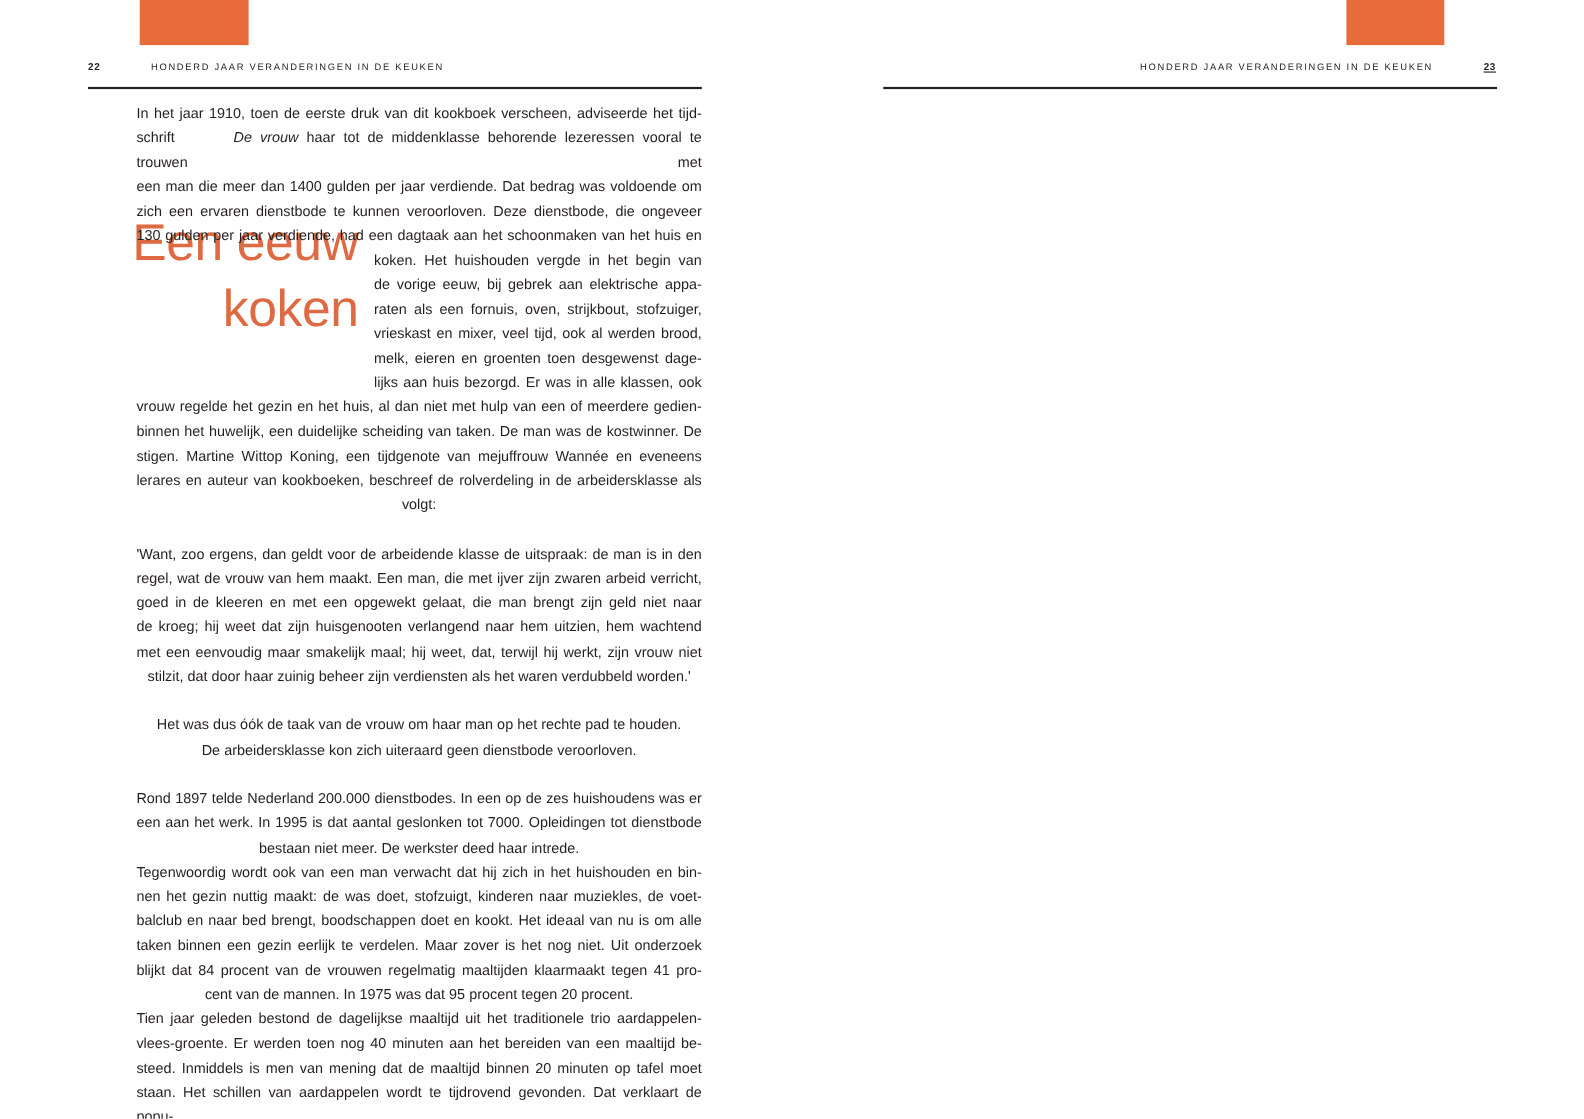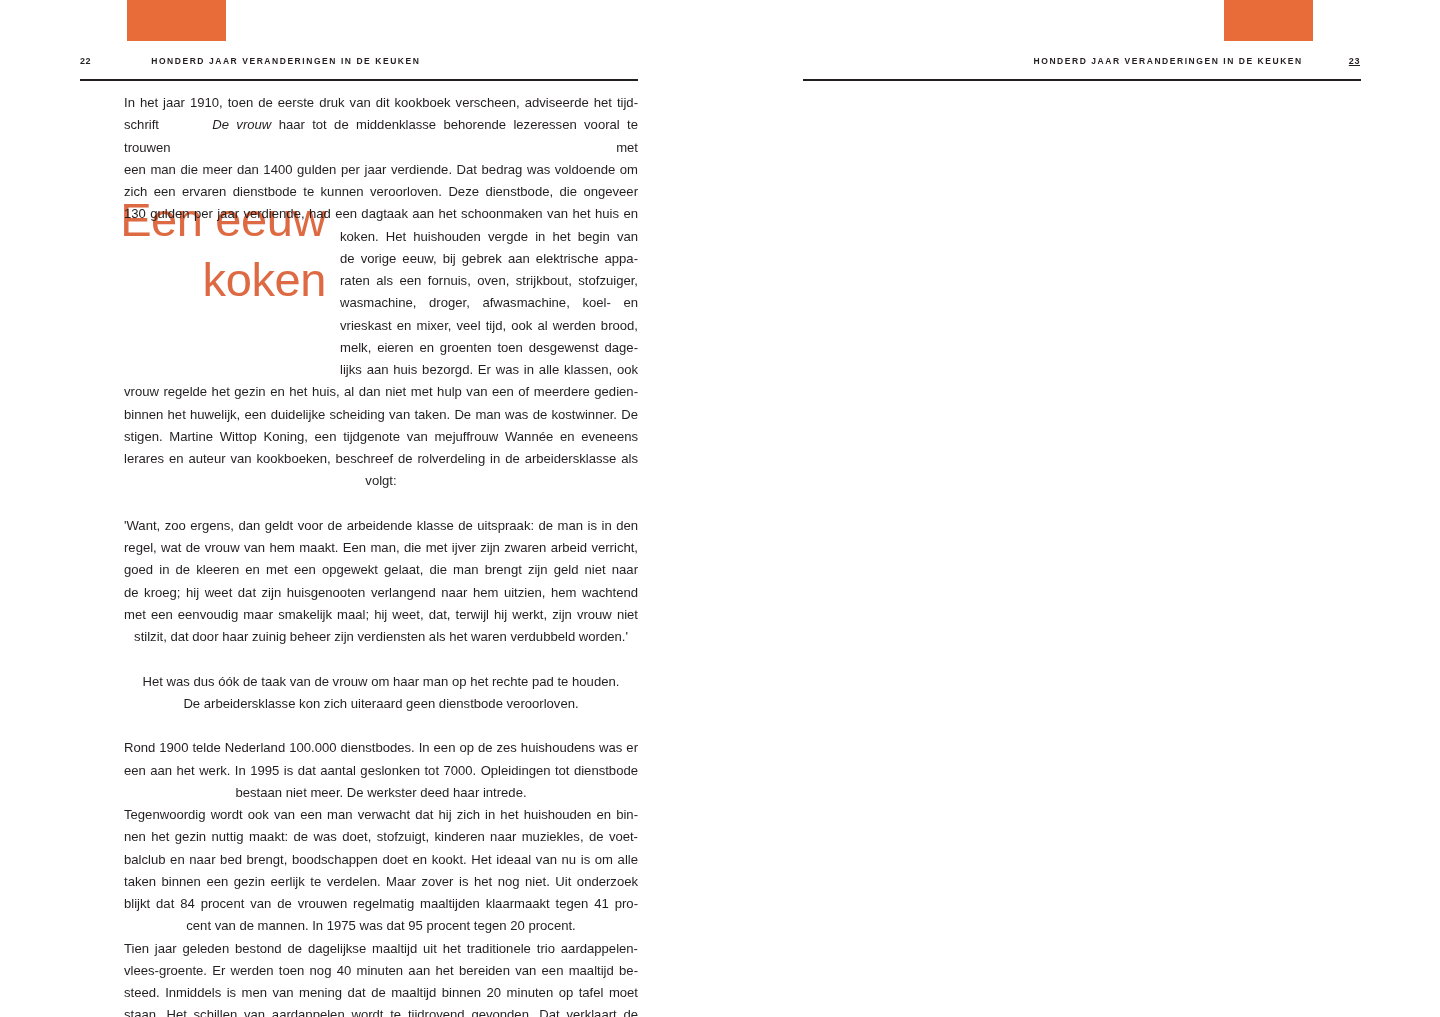--- a/index.html
+++ b/index.html
@@ -56,22 +56,21 @@
   .recto .running-head { left: 80px; width: 560px; justify-content: flex-end; }
 
   .folio {
     font-size: 9px;
     letter-spacing: 0.6px;
     font-weight: 700;
   }
   .rh-title {
     font-size: 8.5px;
     letter-spacing: 1.55px;
-    font-weight: 700;
-    margin-left: 14px;
+    font-weight: 400;
   }
   .verso .folio   { margin-right: 46px; }
   .recto .folio   { margin-left: 46px; text-decoration: underline; }
 
   
   .head-rule {
     position: absolute;
     top: 79px;
     height: 2.2px;
     background: #231f20;
@@ -149,21 +148,20 @@
         <span class="lnj">schrift <em>De vrouw</em> haar tot de middenklasse behorende lezeressen vooral te trouwen met</span>
         <span class="lnj">een man die meer dan 1400 gulden per jaar verdiende. Dat bedrag was voldoende om</span>
         <span class="lnj">zich een ervaren dienstbode te kunnen veroorloven. Deze dienstbode, die ongeveer</span>
         <span class="lnj">130 gulden per jaar verdiende, had een dagtaak aan het schoonmaken van het huis en</span>
       </div>
 
       <div class="para" style="margin-left:216px;width:298px;">
         <span class="lnj">koken. Het huishouden vergde in het begin van</span>
         <span class="lnj">de vorige eeuw, bij gebrek aan elektrische appa-</span>
         <span class="lnj">raten als een fornuis, oven, strijkbout, stofzuiger,</span>
-        <span class="lnj">wasmachine, droger, afwasmachine, koel- en</span>
         <span class="lnj">vrieskast en mixer, veel tijd, ook al werden brood,</span>
         <span class="lnj">melk, eieren en groenten toen desgewenst dage-</span>
         <span class="lnj">lijks aan huis bezorgd. Er was in alle klassen, ook</span>
       </div>
 
       <div class="para">
         <span class="lnj">vrouw regelde het gezin en het huis, al dan niet met hulp van een of meerdere gedien-</span>
         <span class="lnj">binnen het huwelijk, een duidelijke scheiding van taken. De man was de kostwinner. De</span>
         <span class="lnj">stigen. Martine Wittop Koning, een tijdgenote van mejuffrouw Wannée en eveneens</span>
         <span class="lnj">lerares en auteur van kookboeken, beschreef de rolverdeling in de arbeidersklasse als</span>
@@ -184,21 +182,21 @@
       <div class="gap"></div>
 
       <div class="para">
         <span class="lnl">Het was dus óók de taak van de vrouw om haar man op het rechte pad te houden.</span>
         <span class="lnl">De arbeidersklasse kon zich uiteraard geen dienstbode veroorloven.</span>
       </div>
 
       <div class="gap"></div>
 
       <div class="para">
-        <span class="lnj">Rond 1900 telde Nederland 100.000 dienstbodes. In een op de zes huishoudens was er</span>
+        <span class="lnj">Rond 1897 telde Nederland 200.000 dienstbodes. In een op de zes huishoudens was er</span>
         <span class="lnj">een aan het werk. In 1995 is dat aantal geslonken tot 7000. Opleidingen tot dienstbode</span>
         <span class="lnl">bestaan niet meer. De werkster deed haar intrede.</span>
         <span class="lnj">Tegenwoordig wordt ook van een man verwacht dat hij zich in het huishouden en bin-</span>
         <span class="lnj">nen het gezin nuttig maakt: de was doet, stofzuigt, kinderen naar muziekles, de voet-</span>
         <span class="lnj">balclub en naar bed brengt, boodschappen doet en kookt. Het ideaal van nu is om alle</span>
         <span class="lnj">taken binnen een gezin eerlijk te verdelen. Maar zover is het nog niet. Uit onderzoek</span>
         <span class="lnj">blijkt dat 84 procent van de vrouwen regelmatig maaltijden klaarmaakt tegen 41 pro-</span>
         <span class="lnl">cent van de mannen. In 1975 was dat 95 procent tegen 20 procent.</span>
         <span class="lnj">Tien jaar geleden bestond de dagelijkse maaltijd uit het traditionele trio aardappelen-</span>
         <span class="lnj">vlees-groente. Er werden toen nog 40 minuten aan het bereiden van een maaltijd be-</span>

